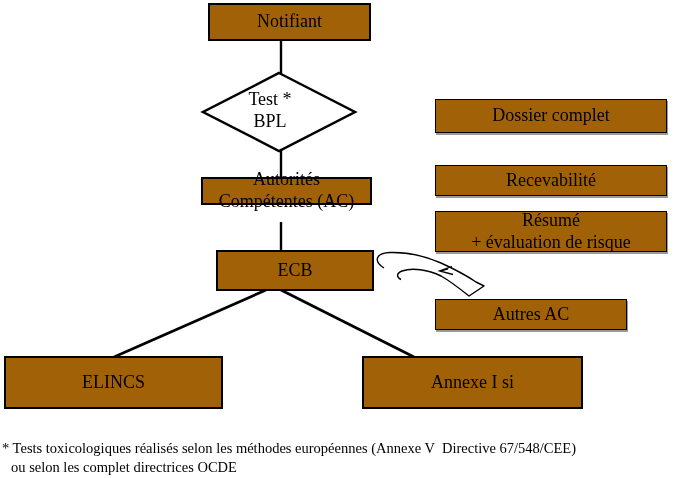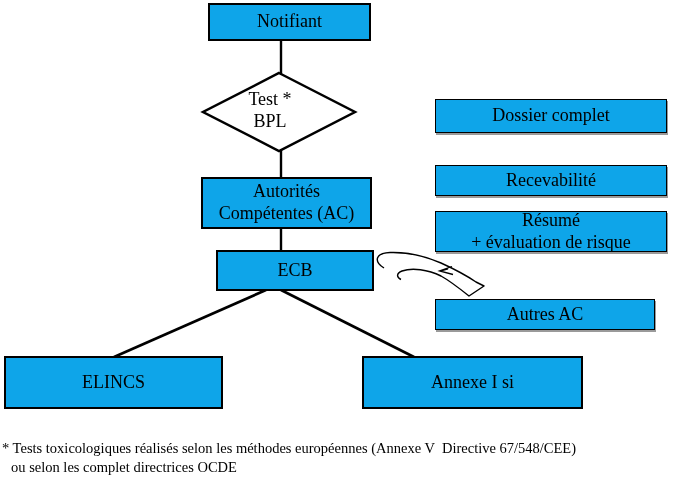--- a/index.html
+++ b/index.html
@@ -13,21 +13,21 @@
     overflow: hidden;
   }
   .layer {
     position: absolute;
     left: 0; top: 0;
     width: 678px; height: 478px;
   }
   .box {
     position: absolute;
     box-sizing: border-box;
-    background: #0ea5e9;
+    background: #a16207;
     border: 2px solid #000000;
     display: flex;
     flex-direction: column;
     align-items: center;
     justify-content: center;
     text-align: center;
     font-size: 18px;
     line-height: 1.22;
   }
   .box span { display: block; white-space: nowrap; }
@@ -83,21 +83,21 @@
 
   <div class="box" style="left:208px; top:3px; width:163px; height:38px;">
     <span>Notifiant</span>
   </div>
 
   <div class="diamond-label">
     <span>Test *</span>
     <span>BPL</span>
   </div>
 
-  <div class="box" style="left:201px; top:177px; width:171px; height:52px;">
+  <div class="box" style="left:201px; top:177px; width:171px; height:28px;">
     <span>Autorités</span>
     <span>Compétentes (AC)</span>
   </div>
 
   <div class="box" style="left:216px; top:250px; width:158px; height:41px;">
     <span>ECB</span>
   </div>
 
   <div class="box" style="left:4px; top:356px; width:219px; height:53px;">
     <span>ELINCS</span>
@@ -113,21 +113,21 @@
 
   <div class="box side" style="left:435px; top:165px; width:232px; height:31px;">
     <span>Recevabilité</span>
   </div>
 
   <div class="box side" style="left:435px; top:211px; width:232px; height:41px;">
     <span>Résumé</span>
     <span>+ évaluation de risque</span>
   </div>
 
-  <div class="box side" style="left:435px; top:299px; width:220px; height:31px;">
+  <div class="box side" style="left:435px; top:299px; width:192px; height:31px;">
     <span>Autres AC</span>
   </div>
 
   <div class="footnote">
     <span class="fline">* Tests toxicologiques réalisés selon les méthodes européennes (Annexe V  Directive 67/548/CEE)</span>
     <span class="fline fline2">ou selon les complet directrices OCDE</span>
   </div>
 
 </div>
 

